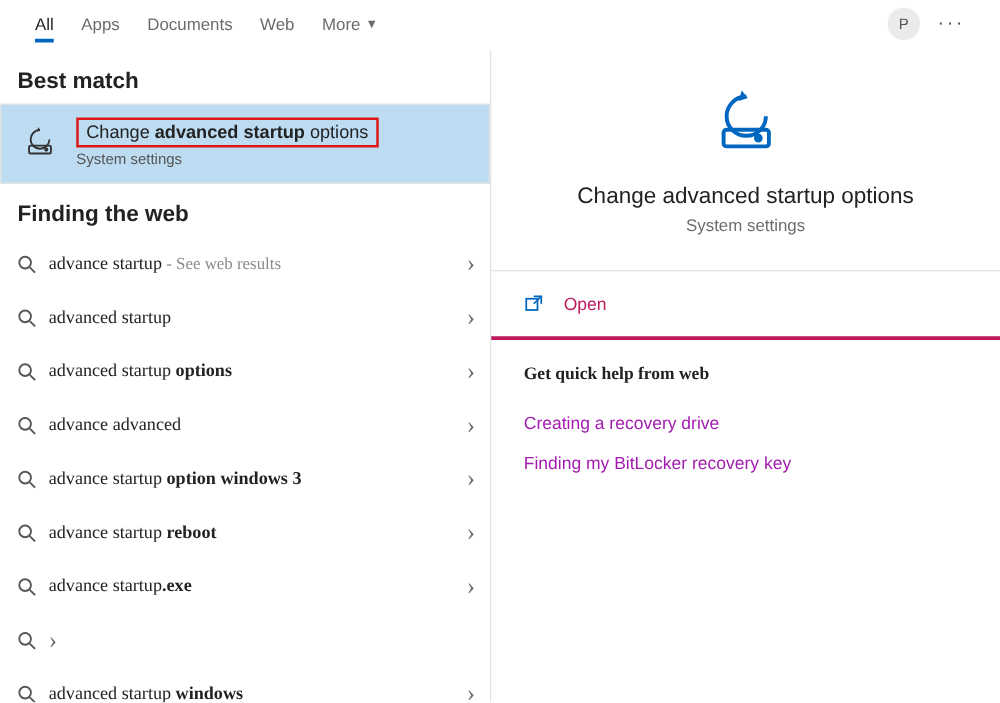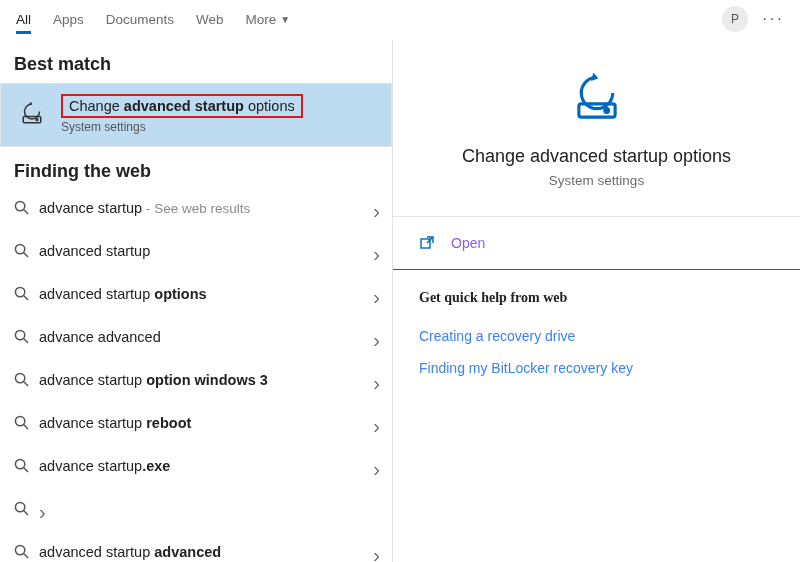--- a/index.html
+++ b/index.html
@@ -1,19 +1,19 @@
 <!DOCTYPE html>
 <html><head>
 <meta charset="utf-8">
 <style>
   * { box-sizing: border-box; margin: 0; padding: 0; }
   html, body { width: 800px; height: 562px; font-family: "Segoe UI", sans-serif; background: #fff; color: #222; overflow: hidden; }
 
   
-  .header { display: flex; align-items: center; height: 40px; padding: 0 16px; border-bottom: 2px solid transparent; }
+  .header { display: flex; align-items: center; height: 40px; padding: 0 28px; border-bottom: 2px solid transparent; }
   .tabs { display: flex; gap: 22px; align-items: center; font-size: 13.5px; color: #6b6b6b; }
   .tab { display: flex; align-items: center; gap: 4px; cursor: default; }
   .tab.active { color: #222; border-bottom: 3px solid #0067c0; padding-bottom: 4px; margin-bottom: -7px; }
   .header-right { margin-left: auto; display: flex; align-items: center; gap: 14px; }
   .avatar { width: 26px; height: 26px; border-radius: 50%; background: #eceaea; display: flex; align-items: center; justify-content: center; font-size: 12px; color: #555; }
   .more-dots { font-size: 16px; color: #555; letter-spacing: 2px; }
 
   
   .main { display: flex; height: calc(562px - 40px); }
   .left { width: 392px; overflow: hidden; }
@@ -25,38 +25,38 @@
   .best-match-item { display: flex; align-items: center; gap: 12px; padding: 10px 14px 12px 14px; background: #bddcf2; border: 1px solid #e3e3e3; }
   .best-match-item .icon-box { width: 34px; height: 34px; display: flex; align-items: center; justify-content: center; }
   .best-match-text { display: flex; flex-direction: column; gap: 2px; }
   .best-match-title { font-size: 14.5px; }
   .best-match-title .bold { font-weight: 600; }
   .best-match-sub { font-size: 12px; color: #565656; }
   .red-box { border: 2.5px solid #e01717; padding: 1px 6px; display: inline-block; }
 
   
   .web-list { }
-  .web-item { display: flex; gap: 10px; padding: 10px 12px 10px 14px; cursor: default; }
+  .web-item { display: flex; align-items: center; gap: 10px; padding: 10px 12px 10px 14px; cursor: default; font-family: Liberation Serif, serif; }
   .web-item .text { font-size: 14.5px; flex: 1; }
   .web-item .text .bold { font-weight: 600; }
   .web-item .hint { color: #8b8b8b; font-size: 13.5px; }
   .chev { color: #6d6d6d; font-size: 14px; }
 
   
   .detail-top { display: flex; flex-direction: column; align-items: center; padding: 30px 24px 28px 24px; border-bottom: 1px solid #e3e3e3; }
   .detail-icon { width: 58px; height: 58px; display: flex; align-items: center; justify-content: center; margin-bottom: 18px; }
   .detail-title { font-size: 18px; color: #222; margin-bottom: 6px; text-align: center; }
   .detail-sub { font-size: 13.5px; color: #6d6d6d; }
 
-  .detail-row { display: flex; align-items: flex-end; gap: 14px; padding: 18px 26px; font-size: 14px; color: #8b5cf6; border-bottom: 1px solid #be185d; cursor: default; }
+  .detail-row { display: flex; align-items: flex-end; gap: 14px; padding: 18px 26px; font-size: 14px; color: #be185d; border-bottom: 3px solid #be185d; cursor: default; }
   .detail-row .row-icon { color: #0067c0; width: 18px; display: flex; }
 
   .quick-help { padding: 20px 26px; }
   .quick-help-title { font-size: 14px; font-weight: 600; margin-bottom: 14px; font-family: Liberation Serif, serif; }
-  .quick-help-link { font-size: 14px; color: #3b82f6; padding: 8px 0; cursor: default; }
+  .quick-help-link { font-size: 14px; color: #a21caf; padding: 8px 0; cursor: default; }
 
   svg { display: block; }
 </style>
 </head>
 <body>
 
 <div class="header">
   <div class="tabs">
     <div class="tab active">
         <span>All</span>
@@ -189,21 +189,21 @@
           </span>
           <span class="chev" style="font-size: 20px;">›</span>
         </div>
         <div class="web-item">
           <span>
             <svg width="15" height="15" viewBox="0 0 16 16" stroke="#555" stroke-width="1.6" fill="none">
               <circle cx="6.5" cy="6.5" r="5"></circle>
               <line x1="10.5" y1="10.5" x2="15" y2="15"></line>
             </svg>
           </span>
-          <span class="text"><span>advanced startup </span><span class="bold">advanced</span><span></span><span class="hint"></span></span>
+          <span class="text"><span>advanced startup </span><span class="bold">windows</span><span></span><span class="hint"></span></span>
           <span class="chev" style="font-size: 20px;">›</span>
         </div>
       </div>
   </div>
 
   <div class="right">
     <div class="detail-top">
       <div class="detail-icon">
         <svg width="58" height="58" viewBox="0 0 48 48" stroke="#0067c0" stroke-width="2.6" fill="none">
           <path d="M24 6 A13 13 0 1 0 37 19"></path>

